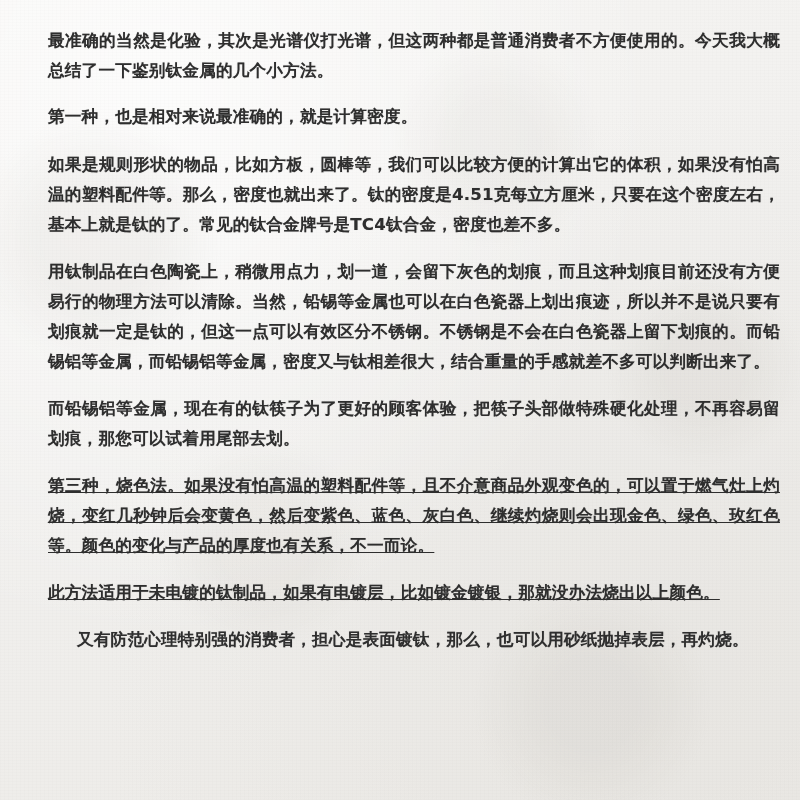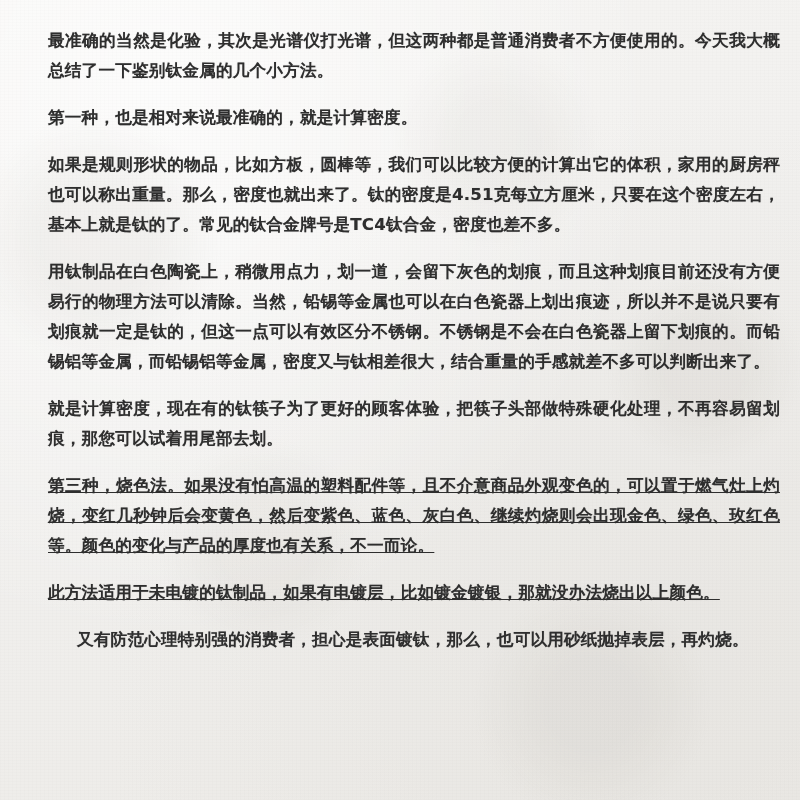--- a/index.html
+++ b/index.html
@@ -81,28 +81,28 @@
 
 <div id="page" style="background-color: rgb(242, 241, 239);">
 
   <div id="grain"></div>
   <div id="blotches"></div>
 
   <article id="article">
 
     <p class="para" style="color: rgb(46, 46, 46);">最准确的当然是化验，其次是光谱仪打光谱，但这两种都是普通消费者不方便使用的。今天我大概总结了一下鉴别钛金属的几个小方法。</p>
 
-    <p class="para" style="color: rgb(46, 46, 46);">第一种，也是相对来说最准确的，就是计算密度。</p>
+    <p class="para" style="color: rgb(46, 46, 46); font-family: Liberation Mono, monospace;">第一种，也是相对来说最准确的，就是计算密度。</p>
 
-    <p class="para" style="color: rgb(46, 46, 46);">如果是规则形状的物品，比如方板，圆棒等，我们可以比较方便的计算出它的体积，家用的厨房秤也可以称出重量。那么，密度也就出来了。钛的密度是4.51克每立方厘米，只要在这个密度左右，基本上就是钛的了。常见的钛合金牌号是TC4钛合金，密度也差不多。</p>
+    <p class="para" style="color: rgb(46, 46, 46);">如果是规则形状的物品，比如方板，圆棒等，我们可以比较方便的计算出它的体积，如果没有怕高温的塑料配件等。那么，密度也就出来了。钛的密度是4.51克每立方厘米，只要在这个密度左右，基本上就是钛的了。常见的钛合金牌号是TC4钛合金，密度也差不多。</p>
 
 
     <p class="para" style="color: rgb(46, 46, 46);">用钛制品在白色陶瓷上，稍微用点力，划一道，会留下灰色的划痕，而且这种划痕目前还没有方便易行的物理方法可以清除。当然，铅锡等金属也可以在白色瓷器上划出痕迹，所以并不是说只要有划痕就一定是钛的，但这一点可以有效区分不锈钢。不锈钢是不会在白色瓷器上留下划痕的。而铅锡铝等金属，而铅锡铝等金属，密度又与钛相差很大，结合重量的手感就差不多可以判断出来了。</p>
 
-    <p class="para" style="color: rgb(46, 46, 46);">就是计算密度，现在有的钛筷子为了更好的顾客体验，把筷子头部做特殊硬化处理，不再容易留划痕，那您可以试着用尾部去划。</p>
+    <p class="para" style="color: rgb(46, 46, 46);">而铅锡铝等金属，现在有的钛筷子为了更好的顾客体验，把筷子头部做特殊硬化处理，不再容易留划痕，那您可以试着用尾部去划。</p>
 
     <p class="para" style="color: rgb(46, 46, 46); text-decoration: underline;">第三种，烧色法。如果没有怕高温的塑料配件等，且不介意商品外观变色的，可以置于燃气灶上灼烧，变红几秒钟后会变黄色，然后变紫色、蓝色、灰白色、继续灼烧则会出现金色、绿色、玫红色等。颜色的变化与产品的厚度也有关系，不一而论。</p>
 
     <p class="para" style="color: rgb(46, 46, 46); text-decoration: underline;">此方法适用于未电镀的钛制品，如果有电镀层，比如镀金镀银，那就没办法烧出以上颜色。</p>
 
     <p class="para" style="color: rgb(46, 46, 46); margin-left: 29px;">又有防范心理特别强的消费者，担心是表面镀钛，那么，也可以用砂纸抛掉表层，再灼烧。</p>
 
 
   </article>
 </div>

